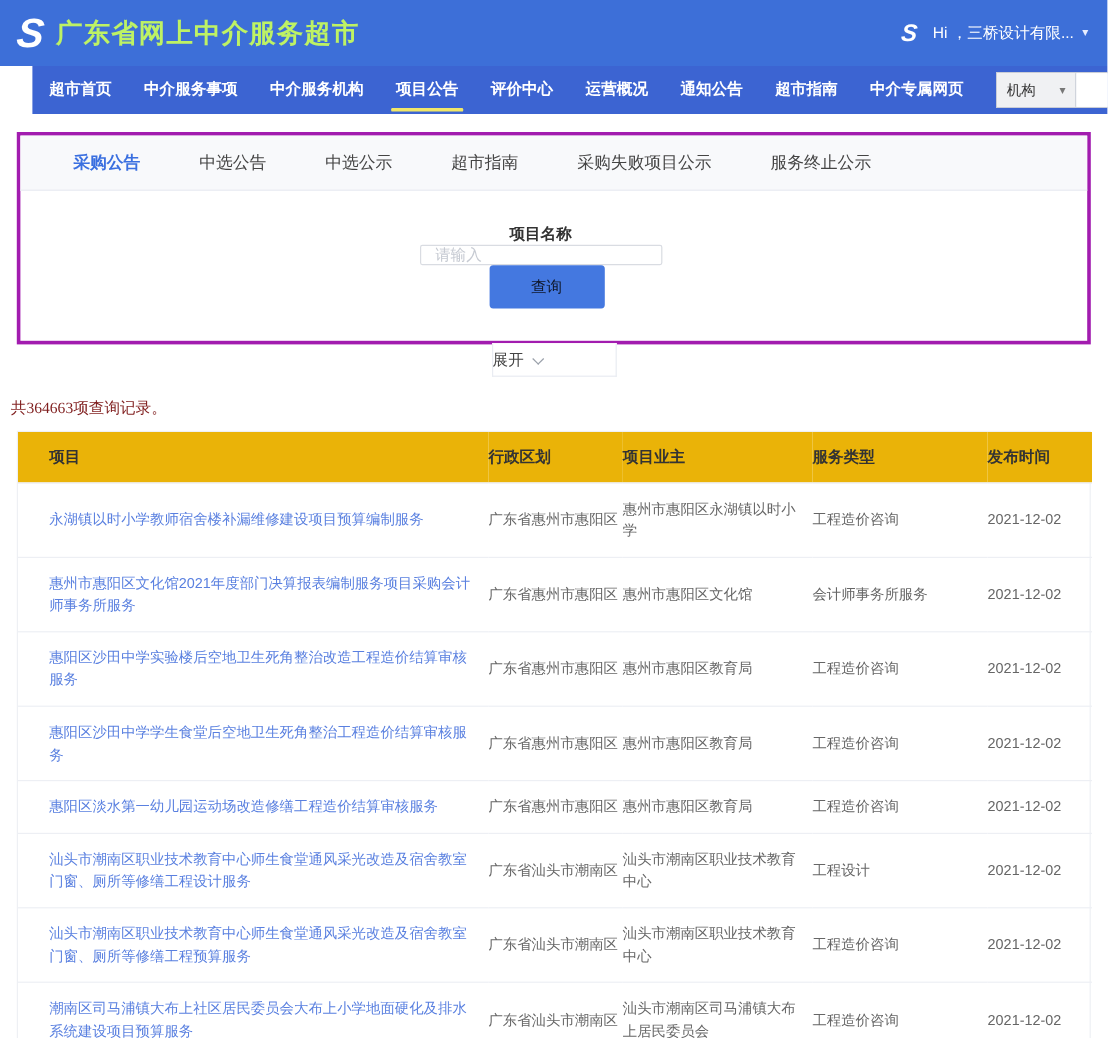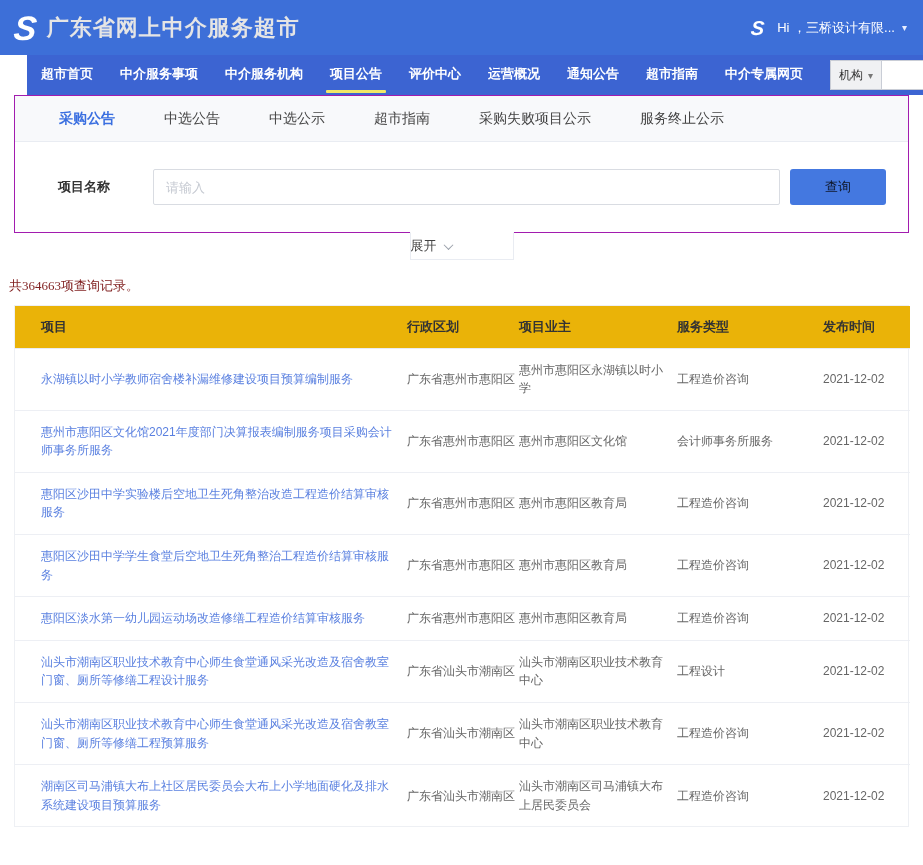--- a/index.html
+++ b/index.html
@@ -3,42 +3,42 @@
 <meta charset="utf-8">
 <style>
   * { margin:0; padding:0; box-sizing:border-box; }
   html,body { width:923px; height:865px; overflow:hidden; background:#fff;
     font-family:"Liberation Sans","DejaVu Sans",sans-serif; }
 
   
   .header { height:55px; background:var(--header-bg,#3d6fd8); display:flex; align-items:center; padding:0 16px 0 14px; }
   .logo-s { color:#fff; font-weight:bold; font-style:italic; font-size:34px; line-height:1; transform:skewX(-6deg); margin-right:10px; }
   .logo-s.small { font-size:20px; margin-right:6px; }
-  .header-title { color:#e5e5e5; font-size:22px; font-weight:bold; letter-spacing:1px; }
+  .header-title { color:#bef264; font-size:22px; font-weight:bold; letter-spacing:1px; }
   .header-user { margin-left:auto; display:flex; align-items:center; color:#fff; font-size:13px; gap:7px; cursor:pointer; }
   .caret { font-size:10px; color:#e8edff; }
 
   
   .nav { height:40px; background:var(--nav-bg,#3c64d2); display:flex; align-items:center; padding:0 10px 0 14px;margin-left:27px; }
   .nav-items { display:flex; height:40px; }
   .nav-item { color:#fff; font-size:13px; font-weight:bold; margin-right:27px; line-height:37px; position:relative; cursor:pointer; white-space:nowrap; }
   .nav-item.active::after { content:""; position:absolute; left:-4px; right:-4px; bottom:2px; height:3px;
     background:var(--active-underline,#f1e768); border-radius:1px; }
   .nav-search { margin-left:auto; display:flex; height:30px; border:1px solid #c9cdd6; background:#fff; }
-  .nav-select { background:#f0f1f3; width:51px; display:flex; align-items:center; justify-content:space-between;
+  .nav-select { background:#f0f1f3; width:66px; display:flex; align-items:center; justify-content:space-between;
     padding:0 8px; font-size:12px; color:#333; border-right:1px solid #c9cdd6; cursor:pointer; }
   .nav-select .caret { color:#777; }
   .nav-search input { width:104px; border:none; outline:none; padding:0 6px; font-size:12px; }
 
   
-  .card { margin:0 14px 0; background:#fff; border:1px solid #a21caf; }
+  .card { margin:15px 14px 0; background:#fff; border:3px solid #a21caf; }
   .tabs { display:flex; align-items:center; background:#f8f9fb; border-bottom:1px solid #e9ecf2; height:46px; padding-left:44px; }
   .tab { font-size:14px; color:#444; margin-right:49px; cursor:pointer; white-space:nowrap; }
   .tab.active { color:#3a6fe0; font-weight:bold; }
-  .form-row { display:flex; align-items:center; padding:27px 22px 27px 0; }
+  .form-row { display:flex; align-items:center; padding:27px 22px 27px 0;flex-direction:column; }
   .form-label { width:138px; text-align:center; font-size:13px; font-weight:bold; color:#333; flex:none; }
   .form-input { flex:1; height:36px; border:1px solid #d9dce2; border-radius:2px; padding:0 12px; font-size:13px; color:#333; outline:none; }
   .form-input::placeholder { color:#c6cad2; }
   .query-btn { width:96px; height:36px; margin-left:10px; background:var(--accent-blue,#4478e0); color:#0f172a;
     border:none; border-radius:3px; font-size:13px; cursor:pointer; flex:none; }
 
   
   .expand-wrap { display:flex; justify-content:center; }
   .expand-btn { width:104px; height:28px; margin-top:-1px; position:relative; z-index:2; background:#fff;
     border:1px solid #e9ecf2; border-top:1px solid #fff; display:flex; align-items:center; 

